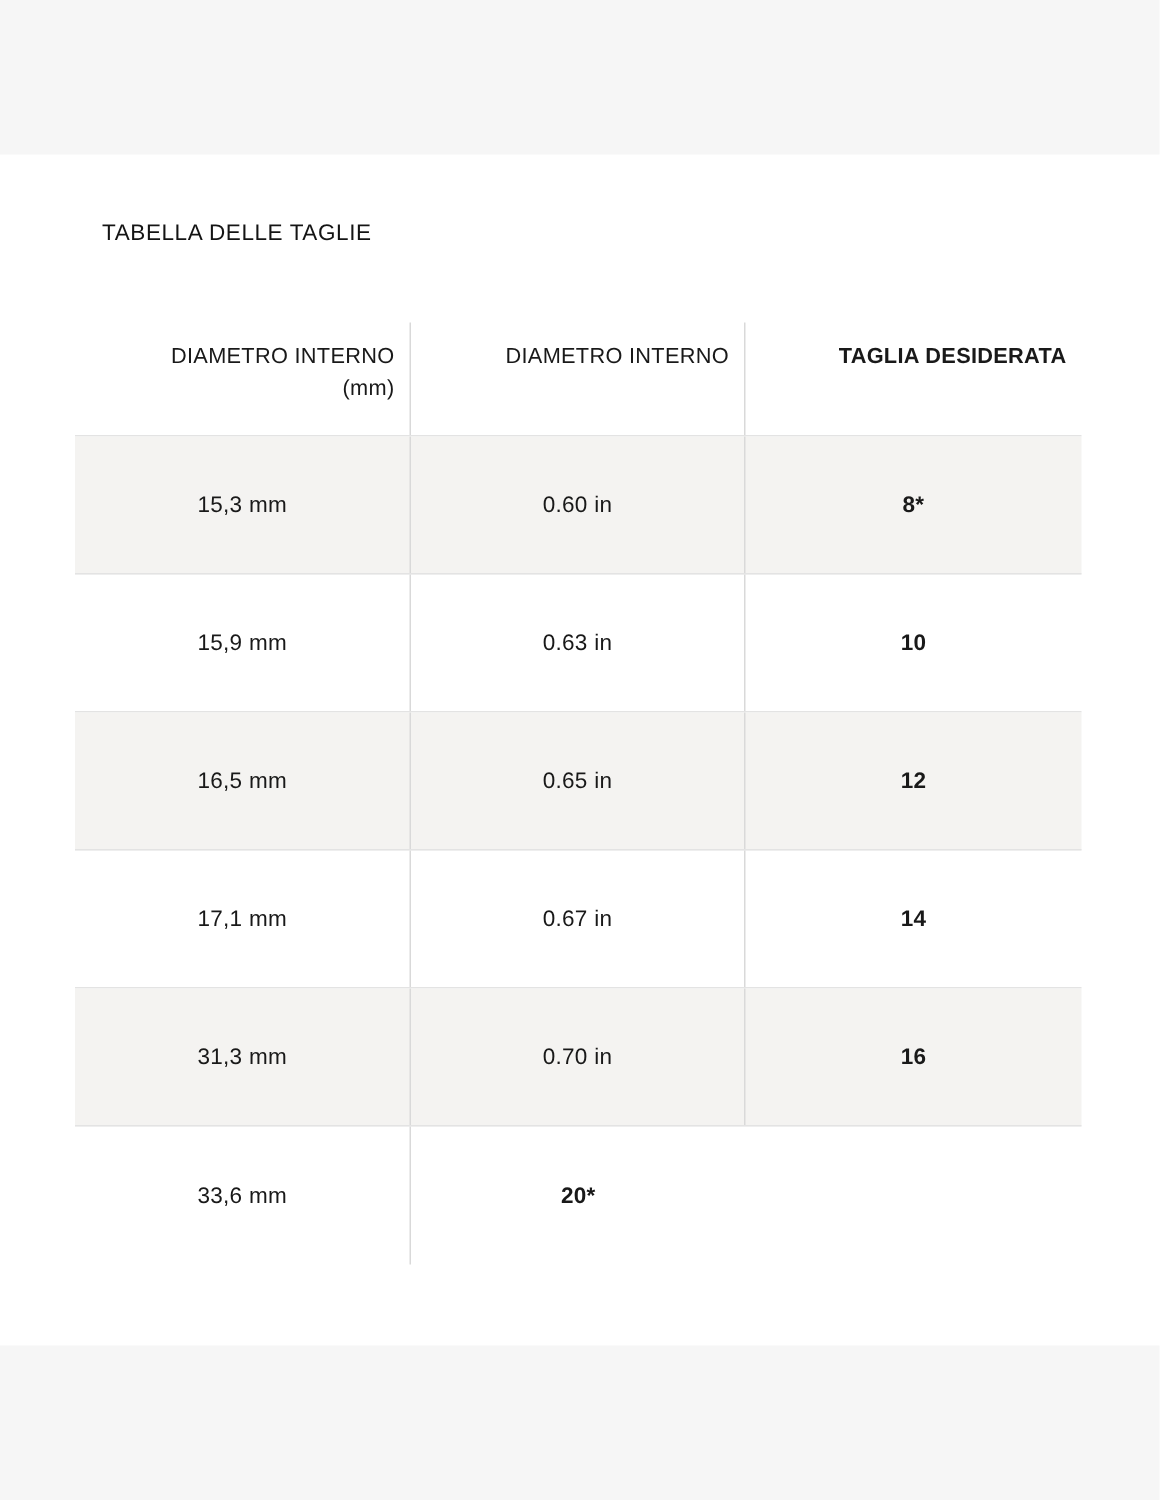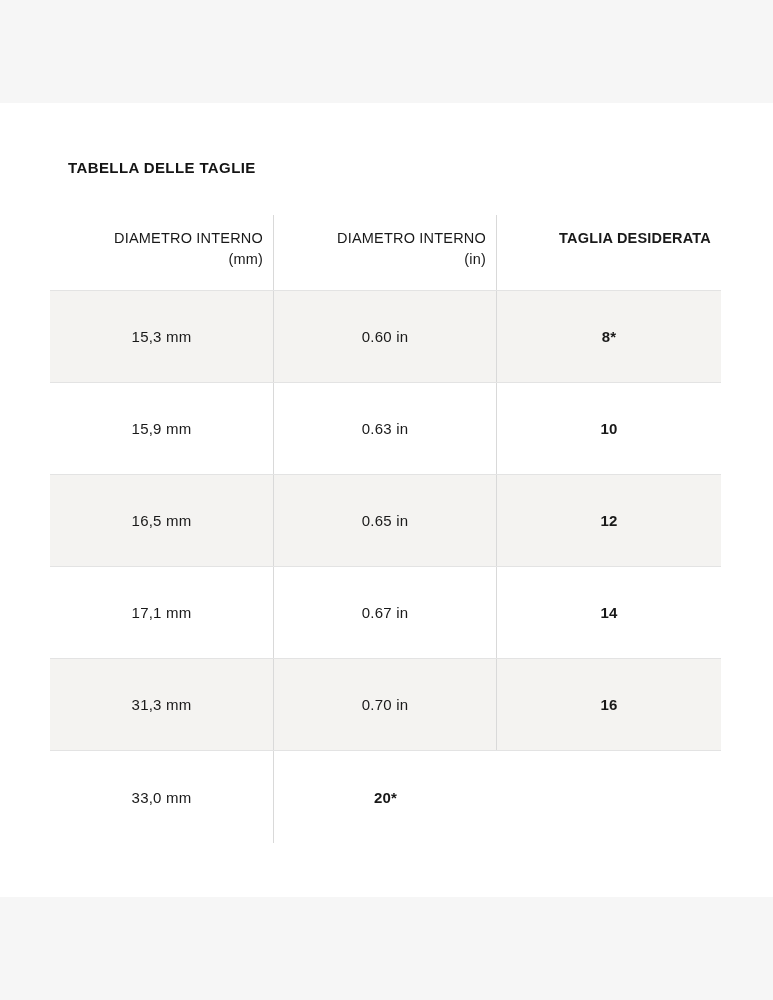--- a/index.html
+++ b/index.html
@@ -17,26 +17,26 @@
     position: absolute;
     left: 0;
     width: 773px;
     background: #f6f6f6;
   }
   .band-top { top: 0; height: 103px; }
   .band-bottom { top: 897px; height: 103px; }
 
   .page-title {
     position: absolute;
-    top: 159px;
+    top: 147px;
     left: 68px;
     font-size: 15px;
     letter-spacing: 0.4px;
     color: #141414;
-    font-weight: 700;
+    font-weight: 400;
   }
 
   .size-table {
     position: absolute;
     top: 215px;
     left: 50px;
     width: 671px;
     text-align: right;
   }
 
@@ -87,21 +87,20 @@
 
 <div class="size-table">
 
   <div class="header-row">
     <div class="header-cell col-divided">
       <span>DIAMETRO INTERNO</span>
       <span>(mm)</span>
     </div>
     <div class="header-cell col-divided">
       <span>DIAMETRO INTERNO</span>
-      <span>(in)</span>
     </div>
     <div class="header-cell bold">
       <span>TAGLIA DESIDERATA</span>
     </div>
   </div>
 
   <div class="data-row striped">
     <div class="cell col-divided">15,3 mm</div>
     <div class="cell col-divided">0.60 in</div>
     <div class="cell bold">8*</div>
@@ -125,17 +124,17 @@
     <div class="cell bold">14</div>
   </div>
 
   <div class="data-row striped">
     <div class="cell col-divided">31,3 mm</div>
     <div class="cell col-divided">0.70 in</div>
     <div class="cell bold">16</div>
   </div>
 
   <div class="data-row">
-    <div class="cell col-divided">33,0 mm</div>
+    <div class="cell col-divided">33,6 mm</div>
     <div class="cell bold">20*</div>
   </div>
 
 </div>
 
 </body></html>

